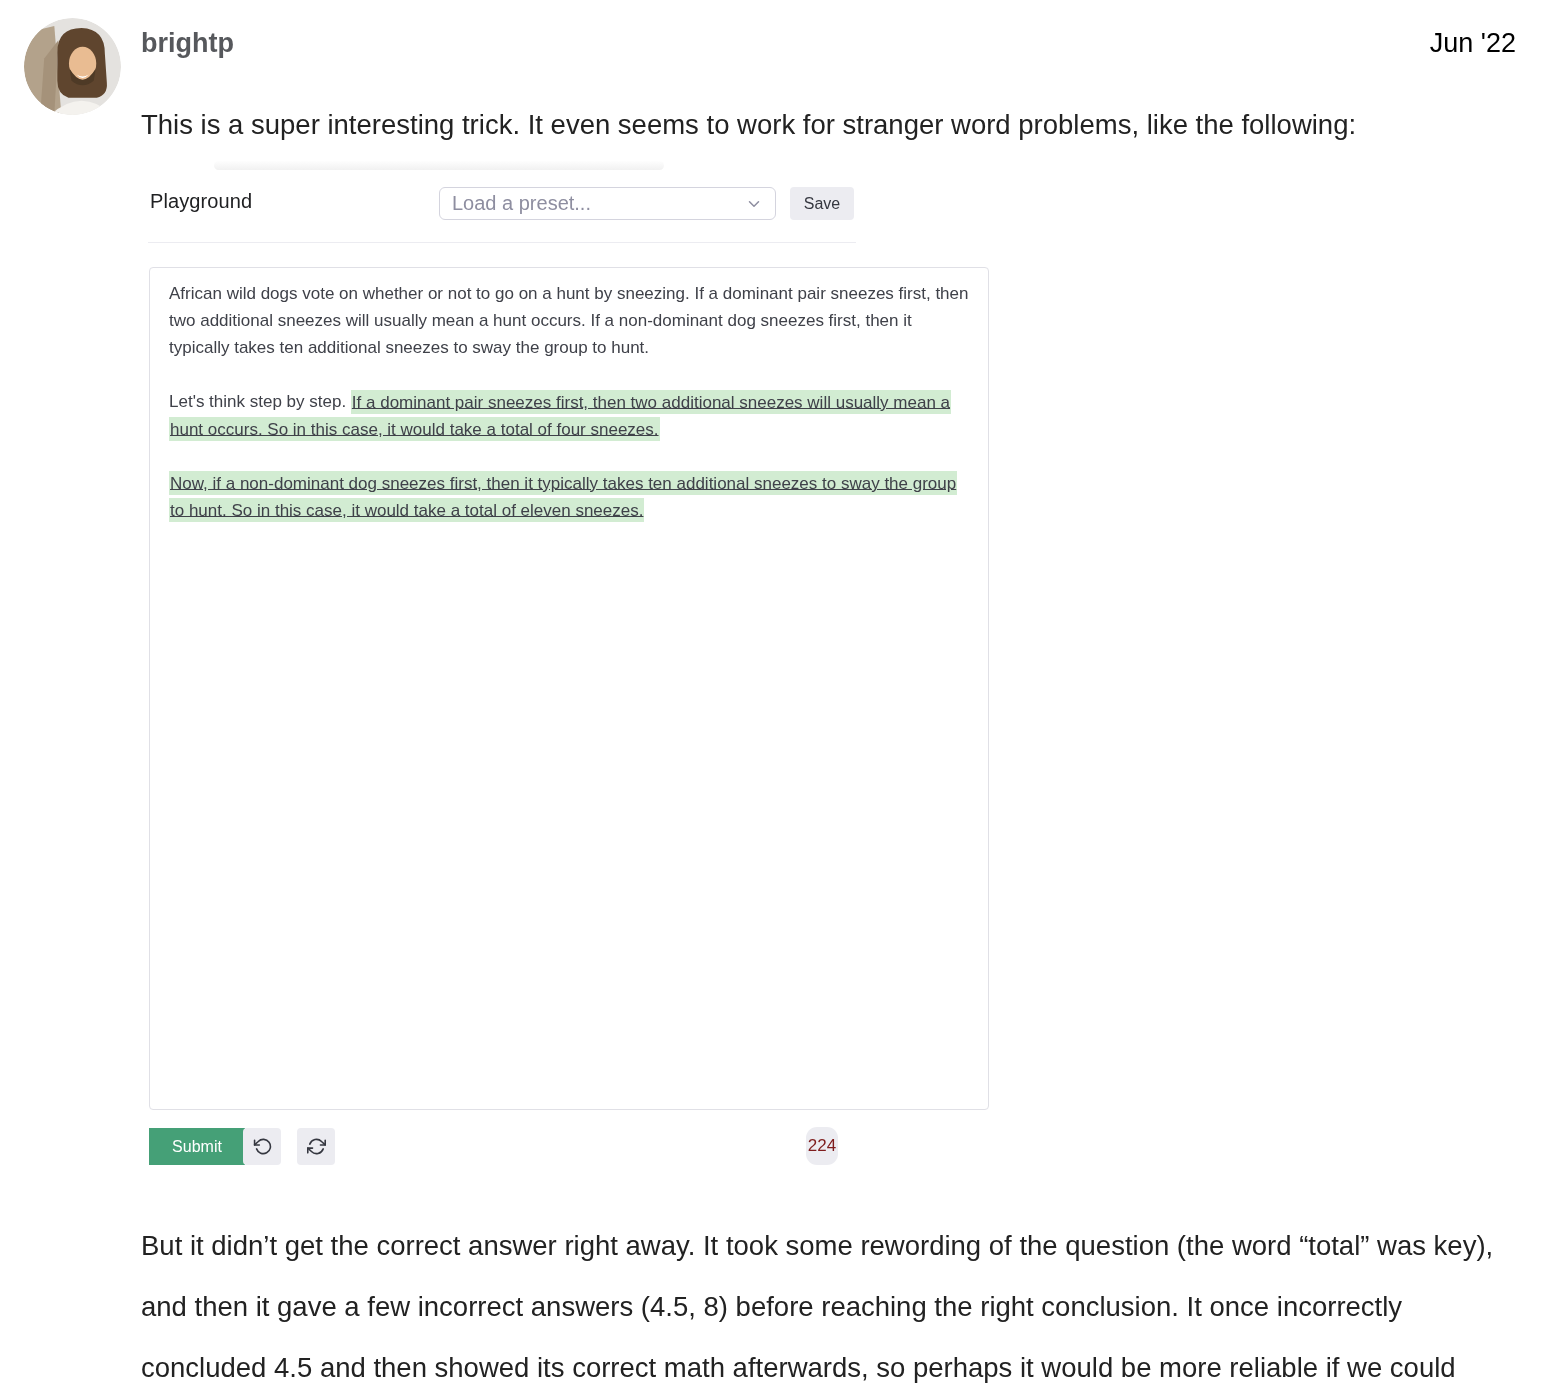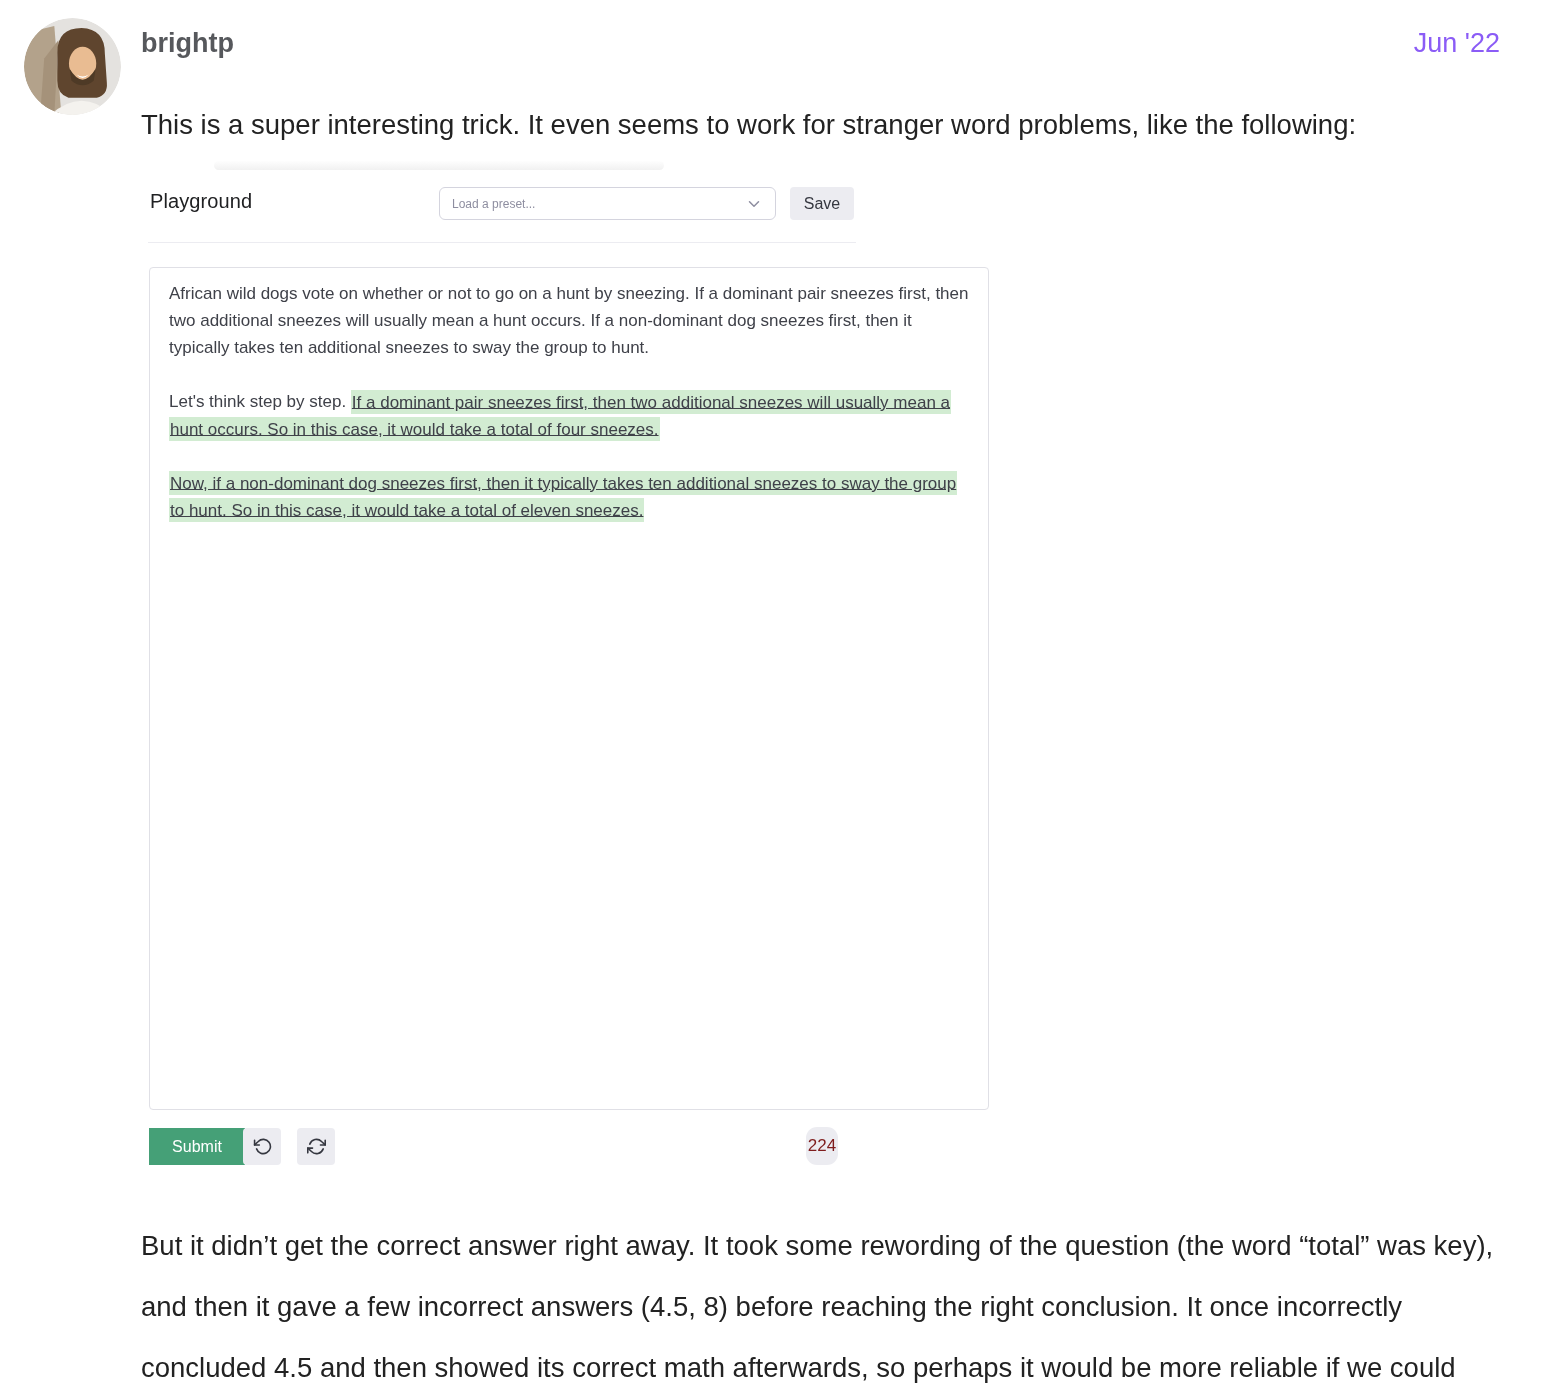--- a/index.html
+++ b/index.html
@@ -4,36 +4,36 @@
 <style>
   * { margin:0; padding:0; box-sizing:border-box; }
   html,body { width:1552px; height:1396px; background:#ffffff; }
   body { position:relative; font-family:"Liberation Sans", sans-serif; color:#222; }
   button { font-family:inherit; cursor:pointer; }
 
   
   .avatar { position:absolute; left:24px; top:18px; width:97px; height:97px; border-radius:50%; overflow:hidden; }
   .avatar svg { display:block; width:100%; height:100%; }
   .author { position:absolute; left:141px; top:28px; font-size:27px; font-weight:bold; color:#56585c; }
-  .date { position:absolute; top:28px; right:52px; font-size:27px; color:#8b5cf6; }
+  .date { position:absolute; top:28px; right:36px; font-size:27px; color:#000000; }
 
   
   .intro { position:absolute; left:141px; top:104px; width:1382px; font-size:27.5px; line-height:42px; color:#222; }
   .outro { position:absolute; left:141px; top:1215px; width:1378px; font-size:27.5px; line-height:61px; color:#222; }
   .outro b { font-weight:bold; }
 
   
   .playground { position:absolute; left:148px; top:160px; width:708px; height:1008px; background:#fff; }
   .pg-ghostbar { position:absolute; left:66px; top:1px; width:450px; height:9px; border-radius:7px;
                  background:linear-gradient(#fefefe,#f1f1f1); }
   .pg-title { position:absolute; left:2px; top:30px; font-size:20px; font-weight:400; color:#202123; letter-spacing:0.1px; }
   .pg-preset { position:absolute; left:291px; top:27px; width:337px; height:33px; border:1px solid #d4d4de;
                border-radius:6px; background:#fff; display:flex; align-items:center; justify-content:space-between;
                padding:0 12px; }
-  .pg-preset-text { font-size:12px; color:#8e8ea0; }
+  .pg-preset-text { font-size:20px; color:#8e8ea0; }
   .pg-preset .chev { width:18px; height:18px; }
   .pg-save { position:absolute; left:642px; top:27px; width:64px; height:33px; background:var(--btn-gray,#ececf1);
              border:none; border-radius:4px; font-size:16px; color:#353740; }
   .pg-divider { position:absolute; left:0; top:82px; width:708px; height:1px; background:#ececf1; }
 
   .pg-editor { position:absolute; left:1px; top:107px; width:840px; height:843px; border:1px solid #e0e0e6;
                border-radius:4px; background:#fff; padding:12px 19px; font-size:17px; line-height:27px;
                color:#3f4149; overflow:hidden; }
   .pg-editor .para { margin-bottom:27px; }
   .hl { background:var(--hl,#d2ecd2); padding:2.5px 1px; box-decoration-break:clone;text-decoration:underline; -webkit-box-decoration-break:clone; }

